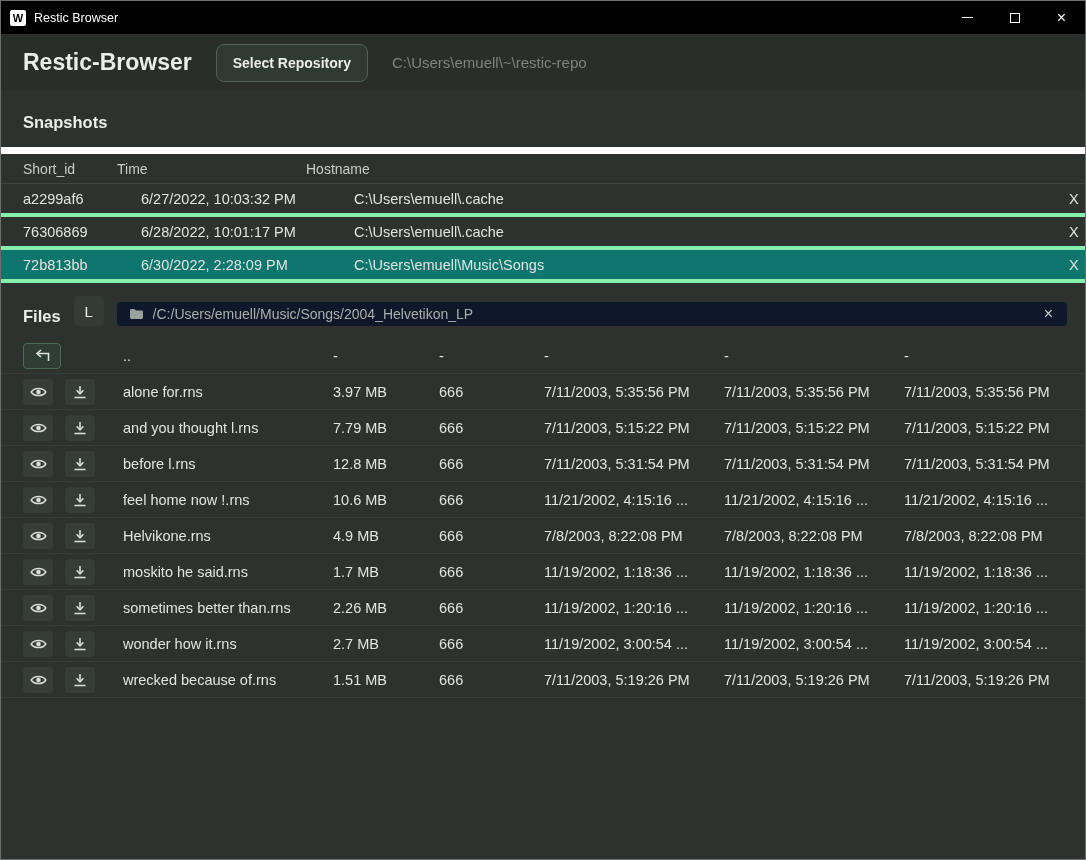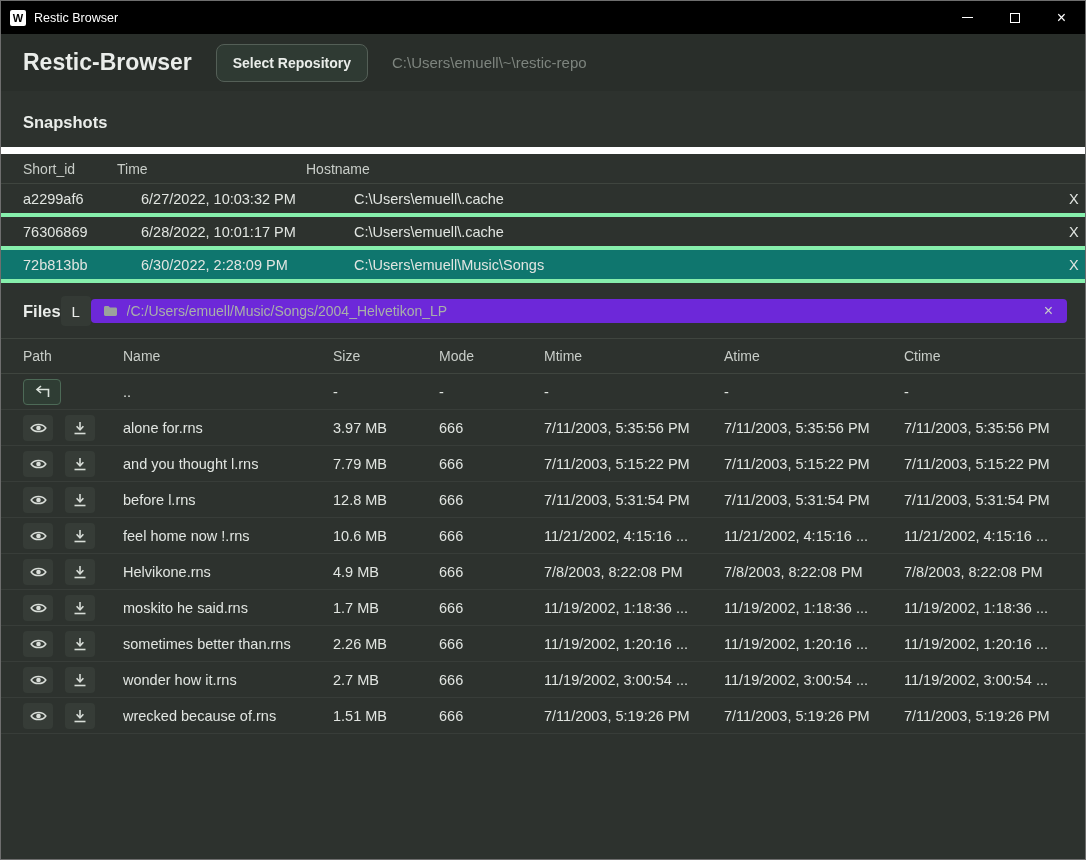--- a/index.html
+++ b/index.html
@@ -43,24 +43,24 @@
                color:#c8cdc8; font-size:14px; }
   .snap-row { height:33px; border-bottom:4px solid #86efac; font-size:14.5px; cursor:pointer;gap:24px; }
   .snap-row.selected { background:#0f766e; }
   .file-head, .file-row { display:grid; grid-template-columns:100px 210px 106px 105px 180px 180px 1fr;
                           padding-left:22px; align-items:center; }
   .file-head { height:36px; border-top:1px solid #3f453f; border-bottom:1px solid #3f453f;
                color:#c8cdc8; font-size:14px; }
   .file-row { height:36px; border-bottom:1px solid #383d39; font-size:14.5px; }
   .cell { white-space:nowrap; overflow:hidden; padding-right:10px; }
   
-  .files-bar { display:flex; align-items:center; padding:13px 18px 12px 22px; }
+  .files-bar { display:flex; align-items:flex-end; gap:13px; padding:13px 18px 12px 22px; }
   .level-btn { width:30px; height:30px; background:#343a35; border:none; border-radius:4px;
                color:#eaedea; font-size:15px; cursor:pointer; font-family:inherit; }
-  .path-bar { flex:1; height:16px; background:#6d28d9; border-radius:4px;
+  .path-bar { flex:1; height:16px; background:#0f172a; border-radius:4px;
               display:flex; align-items:center; gap:9px; padding:12px 12px; }
   .path-text { color:#a9b0aa; font-size:14px; flex:1; white-space:nowrap; overflow:hidden; }
   .clear-btn { background:none; border:none; color:#c9cec9; font-size:16px; cursor:pointer;
                padding:0 2px; font-family:inherit; line-height:1; }
   
   .actions { display:flex; gap:12px; align-items:center; overflow:visible; }
   .icon-btn { width:30px; height:26px; background:#363c37; border:none; border-radius:4px;
               display:inline-flex; align-items:center; justify-content:center; cursor:pointer; flex:0 0 auto; }
   .return-btn { width:38px; height:26px; background:#2f3d34; border:1px solid #4d6a57; border-radius:4px;
                 display:inline-flex; align-items:center; justify-content:center; cursor:pointer; flex:0 0 auto; }
@@ -134,29 +134,20 @@
           <path d="M1 2.5 C1 1.7 1.6 1 2.4 1 H5.5 L7 2.6 H12.6 C13.4 2.6 14 3.2 14 4 V9.6 C14 10.4 13.4 11 12.6 11 H2.4 C1.6 11 1 10.4 1 9.6 Z" fill="#9ba29c"></path>
         </svg>
       </span>
       <span class="path-text">/C:/Users/emuell/Music/Songs/2004_Helvetikon_LP</span>
       <button class="clear-btn">
         <span>×</span>
       </button>
     </div>
   </div>
 
-  <div class="file-head">
-    <span class="cell">Path</span>
-    <span class="cell">Name</span>
-    <span class="cell">Size</span>
-    <span class="cell">Mode</span>
-    <span class="cell">Mtime</span>
-    <span class="cell">Atime</span>
-    <span class="cell">Ctime</span>
-  </div>
 
   <div>
 
     <div class="file-row">
       <span class="cell actions">
         <button class="return-btn">
           <svg width="18" height="13" viewBox="0 0 18 13">
             <path d="M15.5 12 V4.5 H4.5" fill="none" stroke="#dbe3dc" stroke-width="1.6"></path>
             <path d="M8 1 L4 4.5 L8 8" fill="none" stroke="#dbe3dc" stroke-width="1.6"></path>
           </svg>

